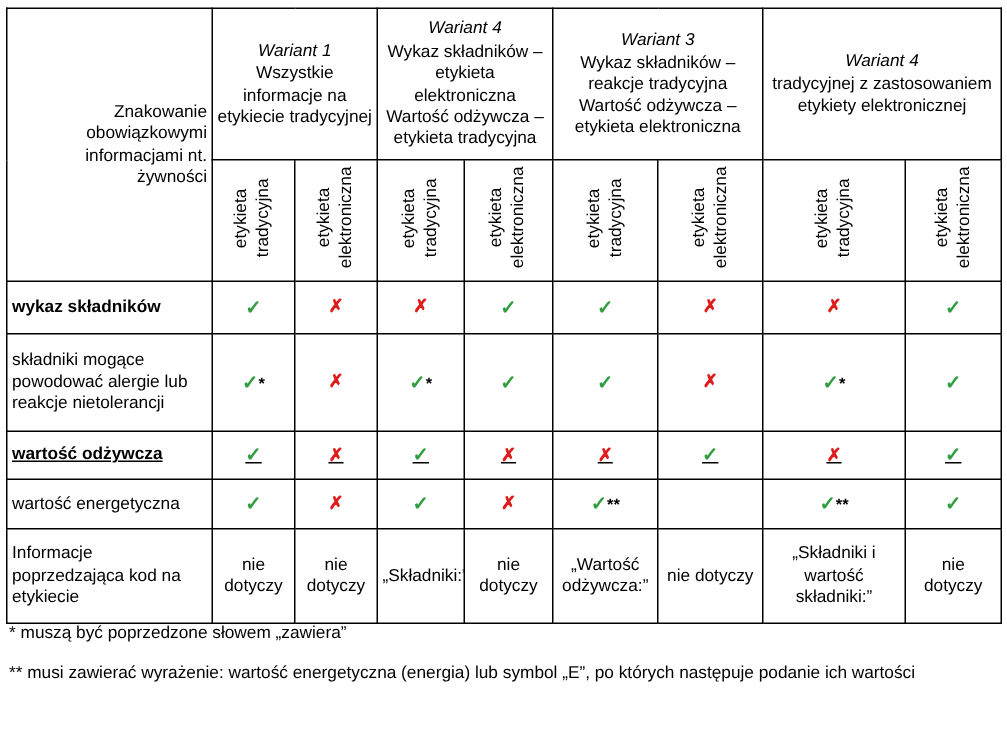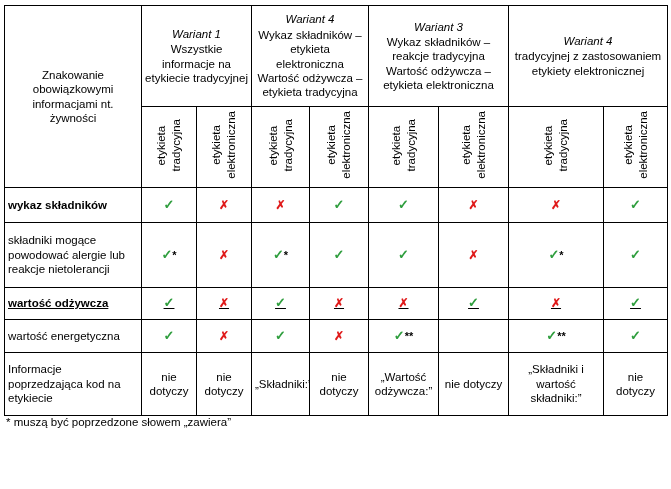--- a/index.html
+++ b/index.html
@@ -7,21 +7,21 @@
     --cross-color:#e01b1b;
     --border-color:#000;
   }
   html,body{margin:0;padding:0;background:#fff;color:#000;
     font-family:"Liberation Sans", sans-serif;}
   .page{width:671px;height:489px;box-sizing:border-box;padding:5px 4px;}
   table.grid{border-collapse:collapse;table-layout:fixed;width:663px;}
   .grid th,.grid td{border:1px solid var(--border-color);padding:2px 3px;
     font-size:11.5px;line-height:1.25;vertical-align:middle;font-weight:normal;
     overflow:hidden;}
-  .corner{vertical-align:top;text-align:center;padding:4px 6px;}
+  .corner{vertical-align:top;text-align:right;padding:4px 6px;}
   .variant-head{vertical-align:top;text-align:center;height:96px;padding:4px 3px;}
   .variant-name{font-style:italic;margin-bottom:1px;}
   .variant-desc{}
   .sub-head{height:76px;text-align:center;vertical-align:middle;padding:3px 0;}
   .vert{writing-mode:vertical-rl;transform:rotate(180deg);white-space:pre-line;
     display:inline-block;line-height:1.3;font-size:11.5px;}
   .row-label{text-align:left;padding:4px 5px;vertical-align:middle;}
   .row-label.bold{font-weight:bold;}
   .mark-cell{text-align:center;}
   .check{color:var(--check-color);font-weight:bold;font-size:13px;}
@@ -146,15 +146,16 @@
           <td class="text-cell">„Wartość odżywcza:”</td>
           <td class="text-cell">nie dotyczy</td>
           <td class="text-cell">„Składniki i wartość składniki:”</td>
           <td class="text-cell">nie dotyczy</td>
         </tr>
       </tbody>
   </table>
 
   <div class="footnotes">
     <p>* muszą być poprzedzone słowem „zawiera”</p>
+    <p>** musi zawierać wyrażenie: wartość energetyczna (energia) lub symbol „E”, po których następuje podanie ich wartości</p>
   </div>
 
 </div>
 
 </body></html>

